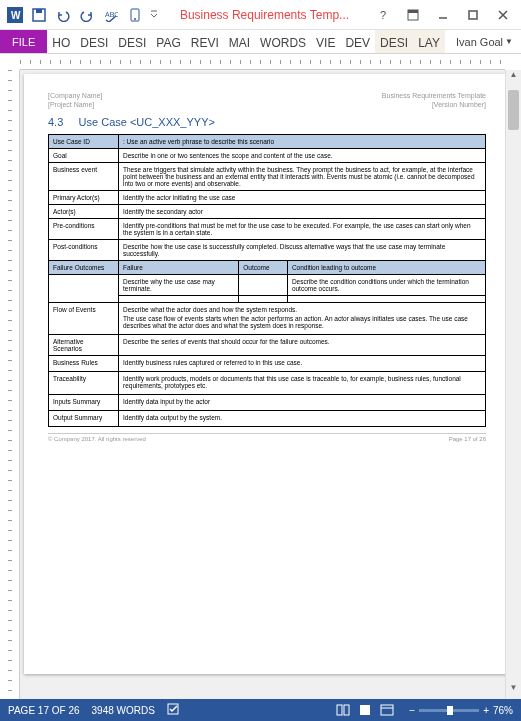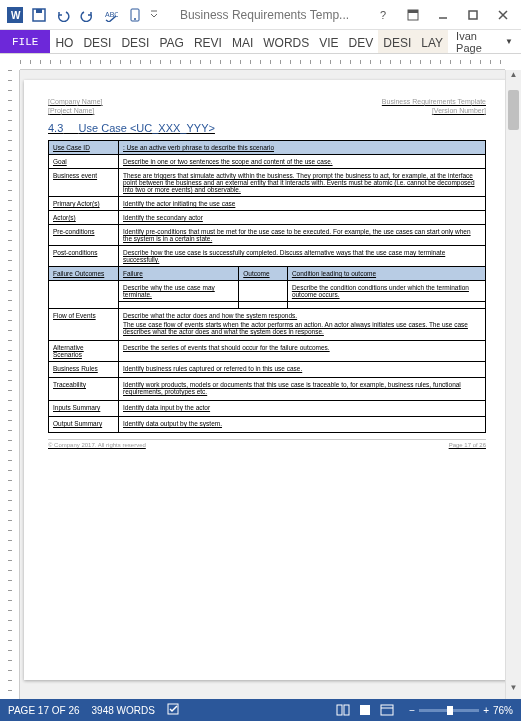--- a/index.html
+++ b/index.html
@@ -1,35 +1,35 @@
 <!DOCTYPE html>
 <html><head>
 <meta charset="utf-8">
 <style>
 * { margin:0; padding:0; box-sizing:border-box; }
 body { font-family:"Segoe UI",Arial,sans-serif; font-size:11px; background:#fff; width:521px; height:721px; overflow:hidden; position:relative; }
 .titlebar { height:30px; background:#fff; display:flex; align-items:center; padding:0 4px; border-bottom:1px solid #e0e0e0; }
 .qat { display:flex; align-items:center; gap:2px; }
 .qat-btn { width:22px; height:22px; display:flex; align-items:center; justify-content:center; cursor:pointer; }
-.title-text { flex:1; text-align:center; color:#737373; font-size:12px; white-space:nowrap; overflow:hidden; }
+.title-text { flex:1; text-align:center; color:#ef4444; font-size:12px; white-space:nowrap; overflow:hidden; }
 .win-controls { display:flex; gap:2px; }
 .win-btn { width:28px; height:22px; display:flex; align-items:center; justify-content:center; cursor:pointer; color:#555; }
 .ribbon-tabs { height:24px; display:flex; align-items:stretch; border-bottom:1px solid #d4d4d4; background:#fff; }
-.file-tab { background:#6d28d9; color:#fff; padding:0 12px; display:flex; align-items:center; font-size:11px; cursor:pointer;font-family:Liberation Mono, monospace; }
+.file-tab { background:#a21caf; color:#fff; padding:0 12px; display:flex; align-items:center; font-size:11px; cursor:pointer; }
 .rtab { padding:0 5px; display:flex; align-items:center; font-size:12px; color:#444; cursor:pointer; border-top:2px solid transparent; }
 .rtab.alt { background:#f5f0e8; }
 .user { margin-left:auto; padding:0 8px; display:flex; align-items:center; font-size:11px; color:#444; }
 .workspace { position:absolute; top:54px; left:0; right:0; bottom:22px; background:#fff; overflow:hidden; }
 .ruler-h { height:16px; background:#fff; border-bottom:1px solid #ccc; position:relative; margin-left:20px; margin-right:16px; }
 .ruler-h::before { content:""; position:absolute; left:0; right:0; top:6px; height:4px; background:repeating-linear-gradient(90deg,#999 0,#999 1px,transparent 1px,transparent 10px); }
 .content-row { display:flex; height:calc(100% - 16px); }
 .ruler-v { width:20px; background:#fff; border-right:1px solid #ccc; position:relative; }
 .ruler-v::before { content:""; position:absolute; top:0; bottom:0; left:8px; width:4px; background:repeating-linear-gradient(180deg,#999 0,#999 1px,transparent 1px,transparent 10px); }
 .page-area { flex:1; background:#f0f0f0; overflow:auto; padding:4px; }
-.page { background:#fff; box-shadow:0 1px 3px rgba(0,0,0,.3); width:486px; min-height:600px; margin:6px auto; padding:18px 24px; position:relative;text-decoration:underline; }
+.page { background:#fff; box-shadow:0 1px 3px rgba(0,0,0,.3); width:486px; min-height:600px; margin:0 auto; padding:18px 24px; position:relative; }
 .hdr-row { display:flex; justify-content:space-between; font-size:7px; color:#999; margin-bottom:2px; }
 .section-title { color:#2b579a; font-size:11px; margin:8px 0 6px; }
 .doc-table { width:100%; border-collapse:collapse; font-size:6.5px; }
 .doc-table td { border:1px solid #000; padding:3px 4px; vertical-align:top; }
 .doc-table .lbl { width:70px; }
 .doc-table .hd { background:#b8cce4; }
 .ftr-row { display:flex; justify-content:space-between; font-size:6px; color:#999; margin-top:6px; border-top:1px solid #ccc; padding-top:2px; }
 .vscroll { width:16px; background:#f0f0f0; border-left:1px solid #ddd; position:relative; }
 .vscroll-thumb { position:absolute; left:2px; right:2px; top:20px; height:40px; background:#c0c0c0; border-radius:2px; }
 .vscroll-arrow { position:absolute; left:0; right:0; height:16px; text-align:center; font-size:8px; color:#666; cursor:pointer; }
@@ -122,21 +122,21 @@
   <div class="rtab">DESI</div>
   <div class="rtab">PAG</div>
   <div class="rtab">REVI</div>
   <div class="rtab">MAI</div>
   <div class="rtab">WORDS</div>
   <div class="rtab">VIE</div>
   <div class="rtab">DEV</div>
   <div class="rtab alt">DESI</div>
   <div class="rtab alt">LAY</div>
   <div class="user">
-      <span>Ivan Page</span> 
+      <span>Ivan Goal</span> 
       <span style="font-size:8px;margin-left:2px">▼</span>
     </div>
 </div>
 
 <div class="workspace">
   <div class="ruler-h"></div>
   <div class="content-row">
     <div class="ruler-v"></div>
     <div class="page-area">
       <div class="page">

